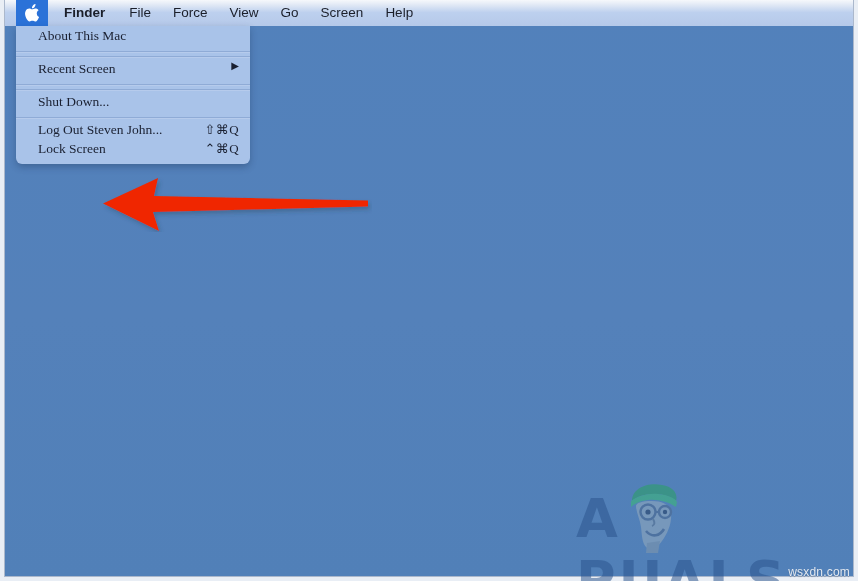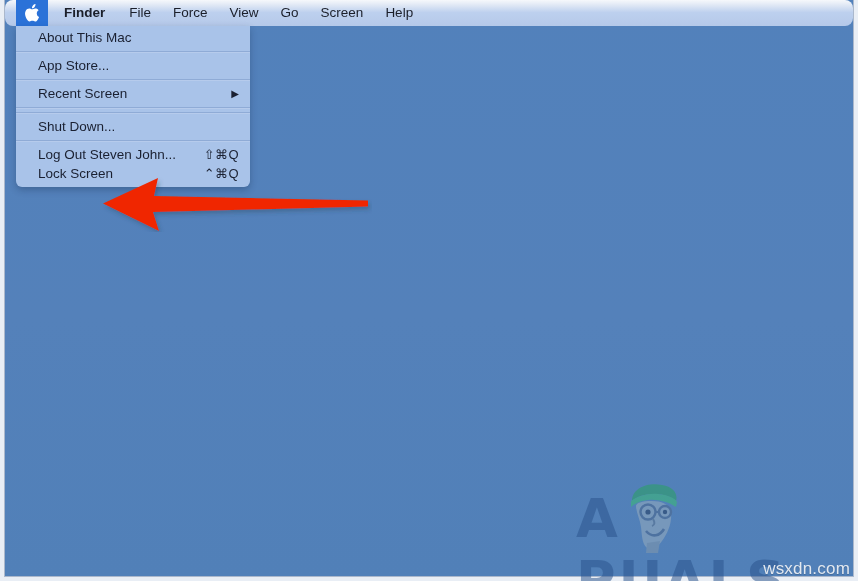--- a/index.html
+++ b/index.html
@@ -35,21 +35,20 @@
   #menubar {
     position: absolute;
     left: 5px;
     top: 0px;
     width: 848px;
     height: 26px;
     background: linear-gradient(180deg, #f6f8fb 0%, #dde6f4 22%, #bdd0ee 48%, #b5c9e9 100%);
     display: flex;
     align-items: center;
     z-index: 40;
-    border-radius: 8px;
   }
 
   #apple-menu-title {
     position: relative;
     width: 32px;
     height: 26px;
     margin-left: 11px;
     background: #2b72d8;
     display: flex;
     align-items: center;
@@ -90,27 +89,27 @@
   .menu-sep {
     height: 1px;
     background: #8fabd6;
     margin: 4px 0 4px 0;
     box-shadow: 0 1px 0 #b6cbec;
   }
 
   .menu-item {
     position: relative;
     display: flex;
-    align-items: center;
     height: 19px;
     padding: 0 11px 0 22px;
     font-size: 13.5px;
     color: #1a2031;
     white-space: nowrap;
     cursor: default;
+    font-family: Liberation Serif, serif;
   }
 
   .menu-item .label { flex: 0 0 auto; }
   .menu-item .spacer { flex: 1 1 auto; }
   .menu-item .shortcut {
     flex: 0 0 auto;
     font-size: 13px;
     color: #1a2031;
     letter-spacing: 0.4px;
   }
@@ -161,21 +160,21 @@
     top: -1px;
     width: 62px;
     height: 74px;
     opacity: 0.62;
   }
 
   #site-credit {
     position: absolute;
     right: 8px;
     bottom: 2px;
-    font-size: 17px;
+    font-size: 12px;
     color: #e2e8f0;
     font-family: "Liberation Sans", sans-serif;
     letter-spacing: 0.2px;
     z-index: 25;
     text-shadow: 0 1px 1px rgba(40,60,90,0.35);
   }
 </style>
 </head>
 <body>
 
@@ -227,23 +226,20 @@
   <div id="apple-menu">
 
     <div class="menu-group">
       <div class="menu-item">
         <span class="label">About This Mac</span>
       </div>
     </div>
     <div class="menu-sep"></div>
 
     <div class="menu-group">
-      <div class="menu-item">
-        <span class="label">App Store...</span>
-      </div>
     </div>
     <div class="menu-sep"></div>
 
     <div class="menu-group">
       <div class="menu-item">
         <span class="label">Recent Screen</span>
         <span class="spacer"></span>
         <span class="submenu-arrow">▶</span>
       </div>
     </div>

